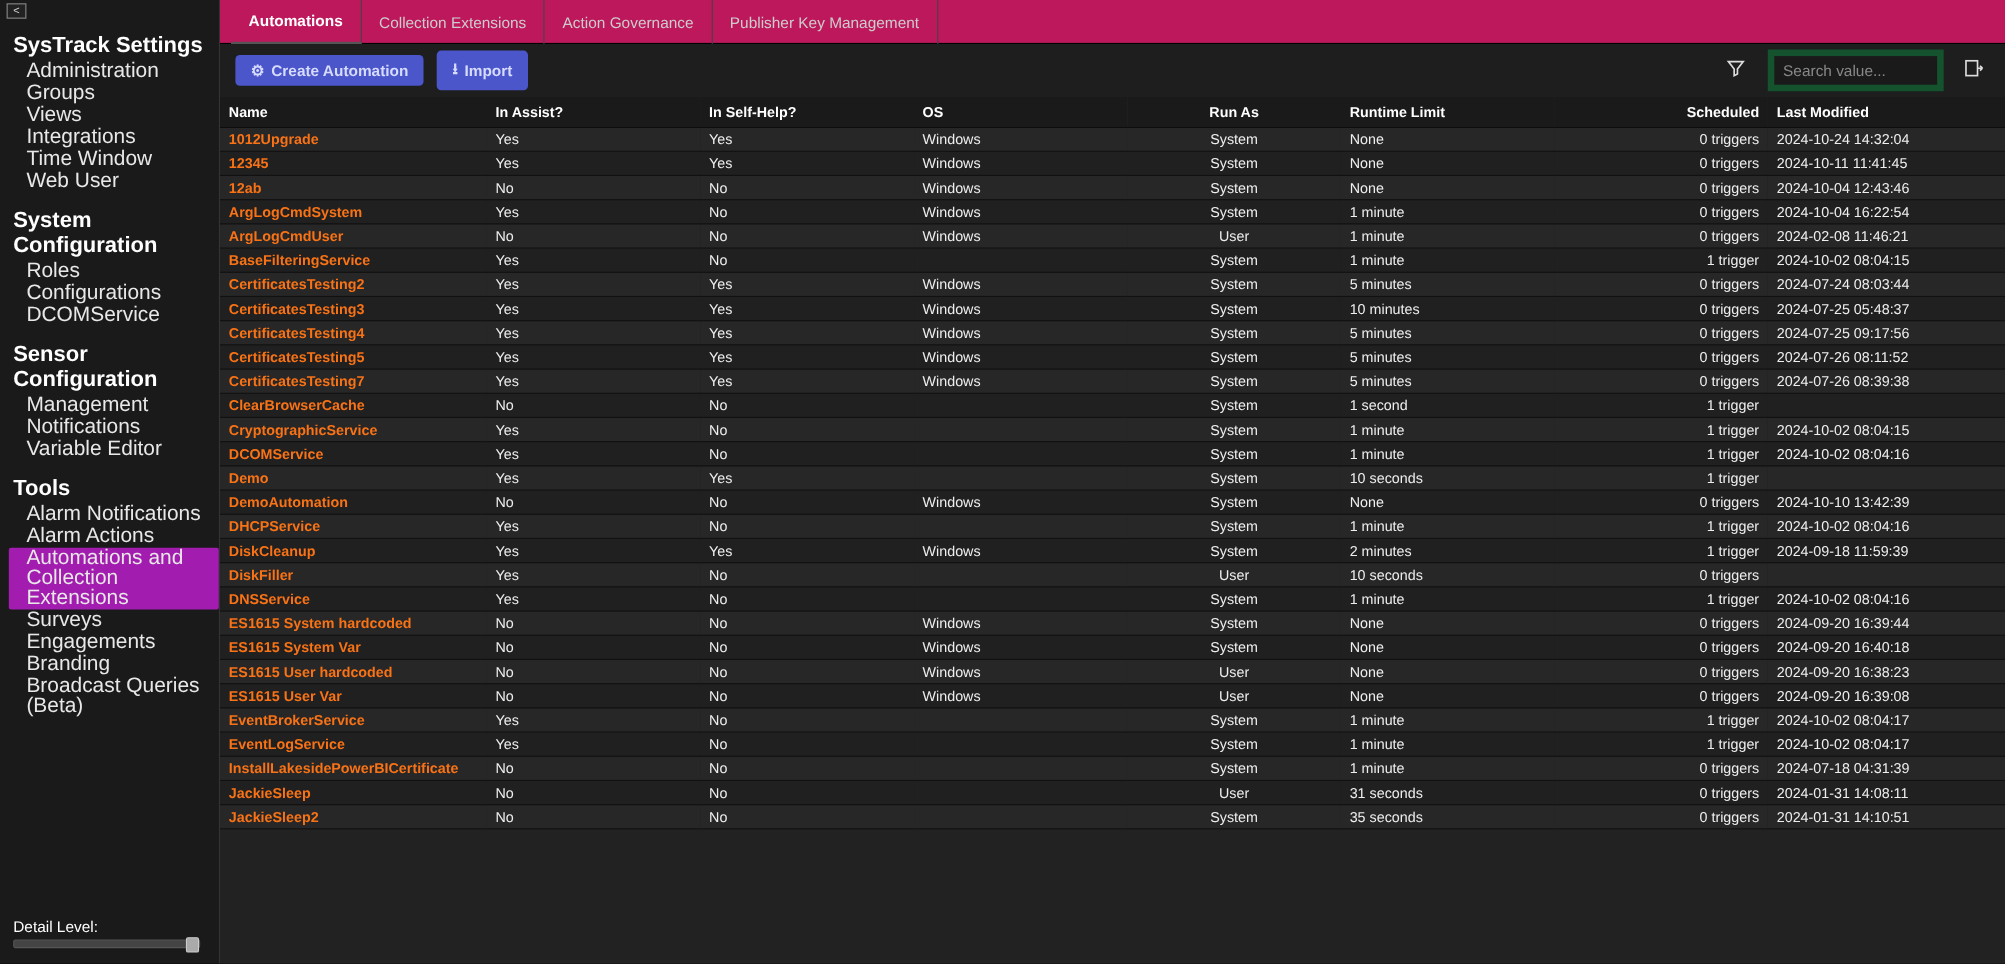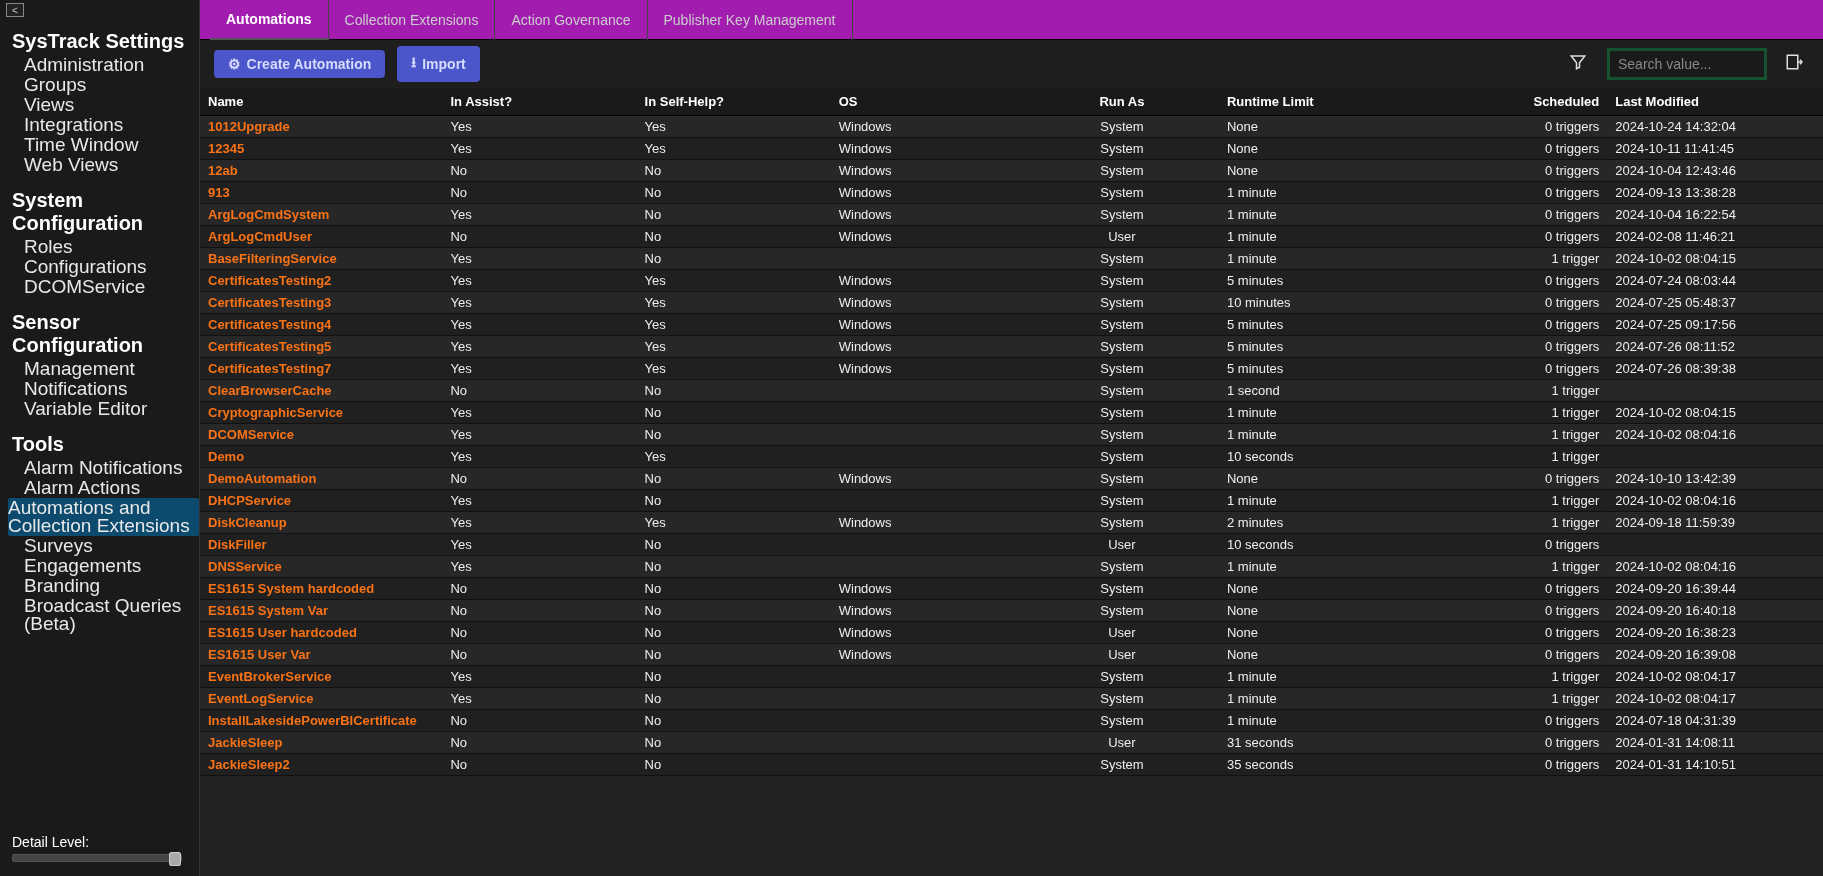--- a/index.html
+++ b/index.html
@@ -55,23 +55,23 @@
     margin-bottom: 2px;
   }
   .side-item {
     font-size: 19px;
     color: #e8e8e8;
     padding: 1px 0 1px 12px;
     cursor: pointer;
     line-height: 18px;
   }
   .side-item.selected {
-    background: #0c4a6e;
+    background: #a21caf;
     margin-left: -4px;
-    padding-left: 0;
+    padding-left: 16px;
     padding-right: 8px;
     border-radius: 2px;
   }
   .sidebar-bottom {
     padding: 8px 12px 14px 12px;
   }
   .detail-label {
     font-size: 14px;
     color: #fff;
     margin-bottom: 4px;
@@ -98,21 +98,21 @@
   .main {
     flex: 1;
     display: flex;
     flex-direction: column;
     background: #222;
   }
   .tabs {
     display: flex;
     align-items: center;
     height: 40px;
-    background: #a21caf;
+    background: #be185d;
     border-bottom: 1px solid #000;
     padding-left: 10px;
   }
   .tab {
     padding: 0 16px;
     height: 40px;
     display: flex;
     align-items: center;
     color: #ccc;
     font-size: 14px;
@@ -148,21 +148,21 @@
   .btn .icon { font-size: 14px; }
   .toolbar-spacer { flex: 1; }
   .filter-icon {
     font-size: 18px;
     color: #ddd;
     cursor: pointer;
     padding: 4px 8px;
   }
   .search-box {
     background: #1a1a1a;
-    border: 3px solid #14532d;
+    border: 6px solid #14532d;
     color: #ccc;
     padding: 5px 8px;
     font-size: 14px;
     width: 160px;
   }
   .search-box::placeholder { color: #888; }
   .export-icon {
     font-size: 18px;
     color: #ddd;
     cursor: pointer;
@@ -227,21 +227,21 @@
       </div>
     </div>
     <div class="sidebar-content" id="sidebar-content">
         <div class="side-section">
           <div class="side-heading">SysTrack Settings</div>
           <div class="side-item">Administration</div>
           <div class="side-item">Groups</div>
           <div class="side-item">Views</div>
           <div class="side-item">Integrations</div>
           <div class="side-item">Time Window</div>
-          <div class="side-item">Web Views</div>
+          <div class="side-item">Web User</div>
         </div>
         <div class="side-section">
           <div class="side-heading">System Configuration</div>
           <div class="side-item">Roles</div>
           <div class="side-item">Configurations</div>
           <div class="side-item">DCOMService</div>
         </div>
         <div class="side-section">
           <div class="side-heading">Sensor Configuration</div>
           <div class="side-item">Management</div>
@@ -338,30 +338,20 @@
               <td class="col-name name-cell">12ab</td>
               <td class="col-assist">No</td>
               <td class="col-self">No</td>
               <td class="col-os">Windows</td>
               <td class="col-runas">System</td>
               <td class="col-limit">None</td>
               <td class="col-sched">0 triggers</td>
               <td class="col-mod">2024-10-04 12:43:46</td>
             </tr>
             <tr>
-              <td class="col-name name-cell">913</td>
-              <td class="col-assist">No</td>
-              <td class="col-self">No</td>
-              <td class="col-os">Windows</td>
-              <td class="col-runas">System</td>
-              <td class="col-limit">1 minute</td>
-              <td class="col-sched">0 triggers</td>
-              <td class="col-mod">2024-09-13 13:38:28</td>
-            </tr>
-            <tr>
               <td class="col-name name-cell">ArgLogCmdSystem</td>
               <td class="col-assist">Yes</td>
               <td class="col-self">No</td>
               <td class="col-os">Windows</td>
               <td class="col-runas">System</td>
               <td class="col-limit">1 minute</td>
               <td class="col-sched">0 triggers</td>
               <td class="col-mod">2024-10-04 16:22:54</td>
             </tr>
             <tr>

